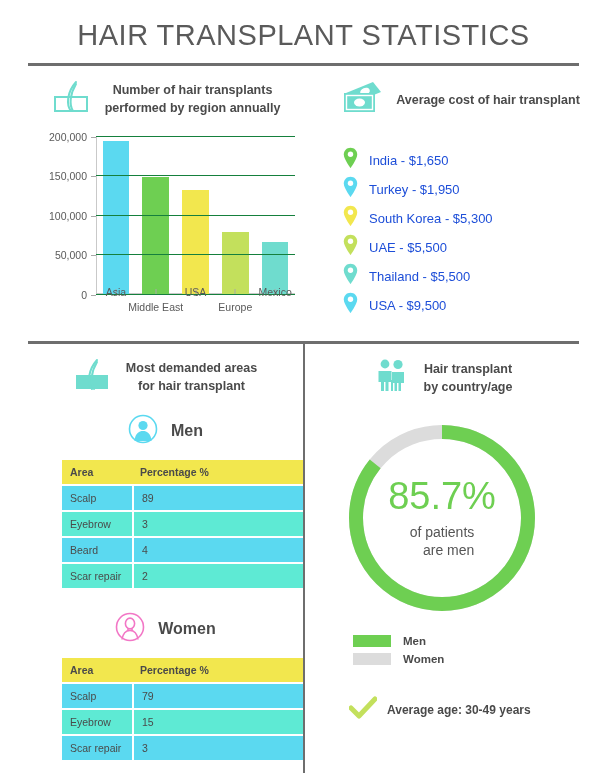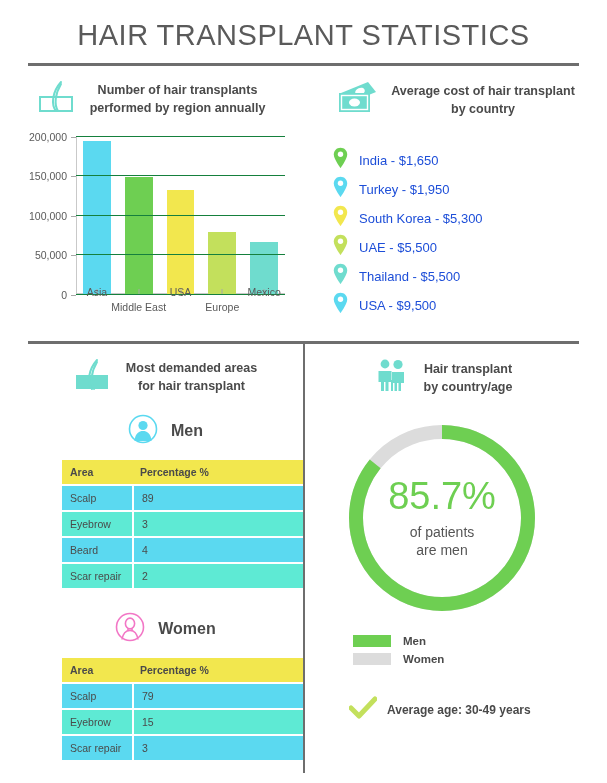--- a/index.html
+++ b/index.html
@@ -29,20 +29,21 @@
   .header-rule {
     height: 3px;
     background: #6e6e6e;
     margin: 10px 28px 0 28px;
   }
 
   
   .top-row {
     display: flex;
     height: 275px;
+    margin-left: 20px;
   }
   .bottom-row {
     display: flex;
     height: 432px;
     border-top: 3px solid #6e6e6e;
     margin: 0 28px;
   }
   .panel-tl { width: 303px; padding: 14px 12px 0 12px; }
   .panel-tr { width: 304px; padding: 14px 12px 0 12px; }
   .panel-bl { width: 275px; padding: 14px 0 0 0; }
@@ -206,21 +207,21 @@
   }
   .donut-pct {
     font-size: 38px;
     color: #6ECF52;
     line-height: 1;
     margin-bottom: 8px;
   }
   .donut-sub {
     font-size: 14px;
     color: #555;
-    text-align: center;
+    text-align: right;
     line-height: 1.3;
   }
   .donut-sub span { display: block; }
 
   
   .legend {
     margin: 16px 0 0 48px;
   }
   .legend-row {
     display: flex;
@@ -322,21 +323,20 @@
         <svg width="44" height="36" viewBox="0 0 44 36">
           <path d="M6 13 L33 2 L41 12 L14 23 Z" fill="#6FDCCE"></path>
           <ellipse cx="25" cy="11.5" rx="5" ry="3.6" fill="#ffffff" transform="rotate(-22 25 11.5)"></ellipse>
           <rect x="4" y="13" width="31" height="19" fill="#6FDCCE"></rect>
           <rect x="6.5" y="15.5" width="26" height="14" fill="none" stroke="#ffffff" stroke-width="1.4"></rect>
           <ellipse cx="19.5" cy="22.5" rx="5.5" ry="4" fill="#ffffff"></ellipse>
         </svg>
       </span>
       <div class="sec-title">
         <span>Average cost of hair transplant</span>
-        <span>by country</span>
       </div>
     </div>
     <div class="cost-list" id="cost-list">
         <div class="cost-item">
           <span><svg width="15" height="22" viewBox="0 0 15 22">
               <path d="M7.5 0.8 C3.6 0.8 0.8 3.7 0.8 7.4 C0.8 12 7.5 21 7.5 21 C7.5 21 14.2 12 14.2 7.4 C14.2 3.7 11.4 0.8 7.5 0.8 Z" fill="#6ECF52"></path>
               <circle cx="7.5" cy="7.2" r="2.7" fill="#ffffff"></circle>
             </svg></span>
           <span class="cost-text">India - $1,650</span>
         </div>

